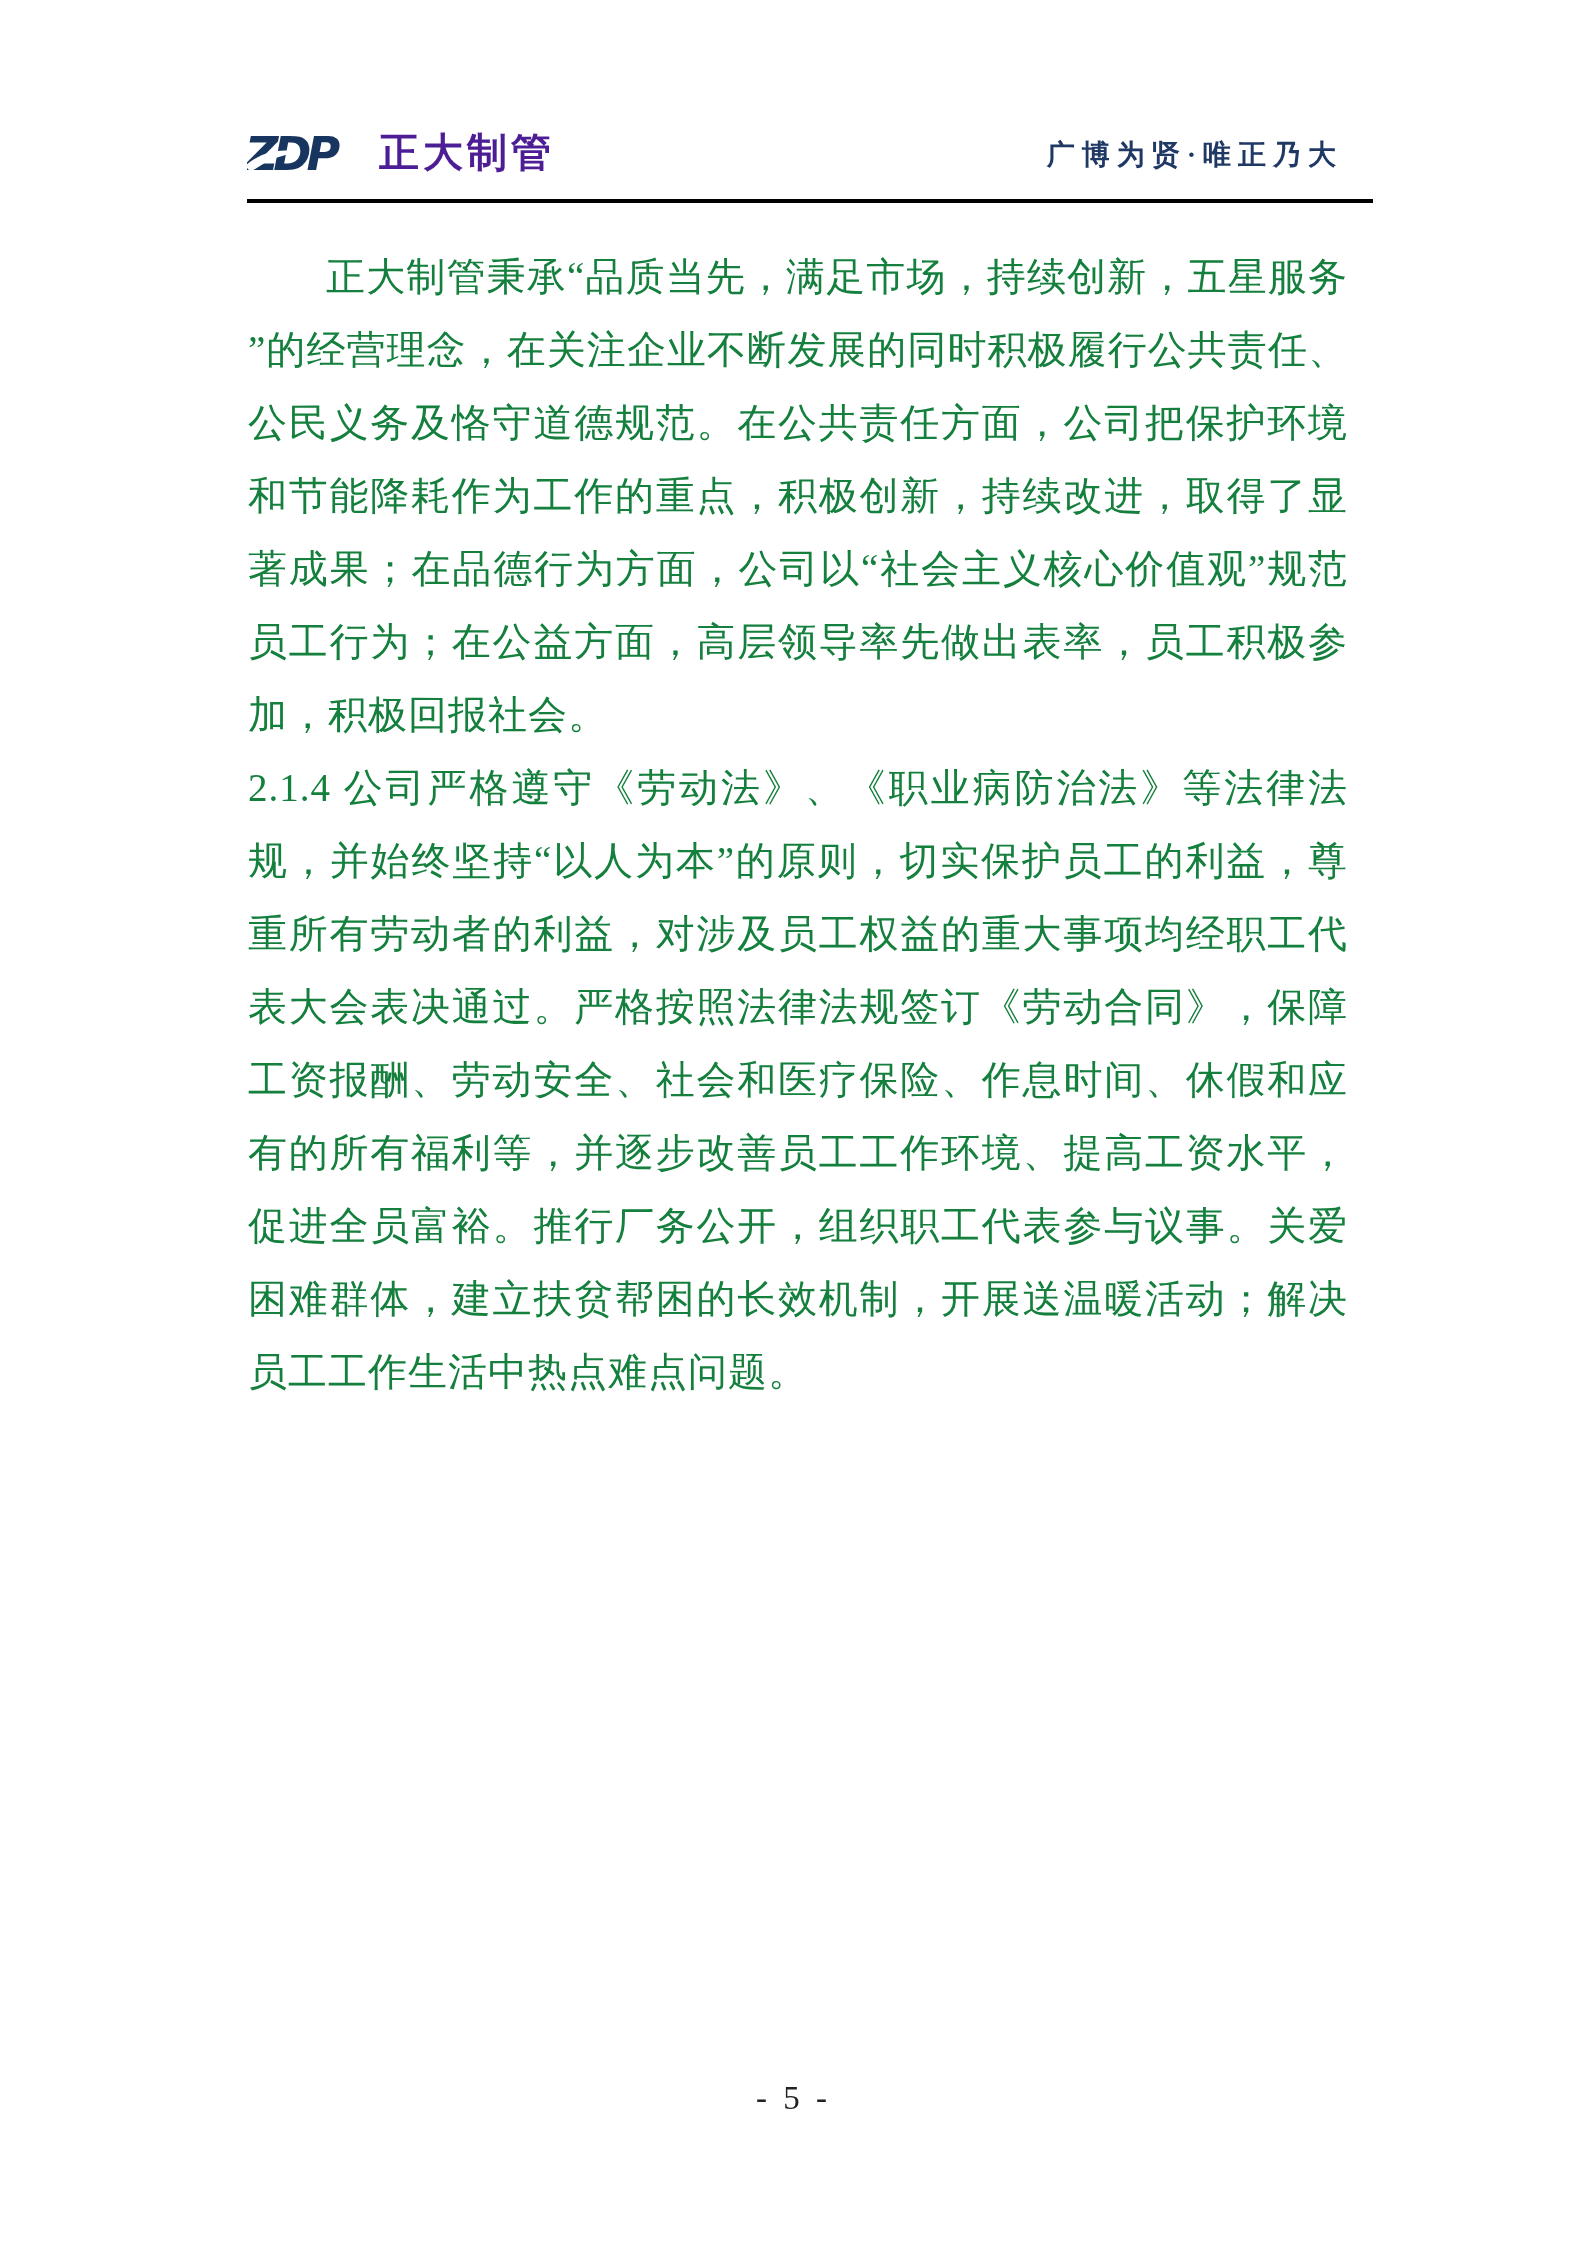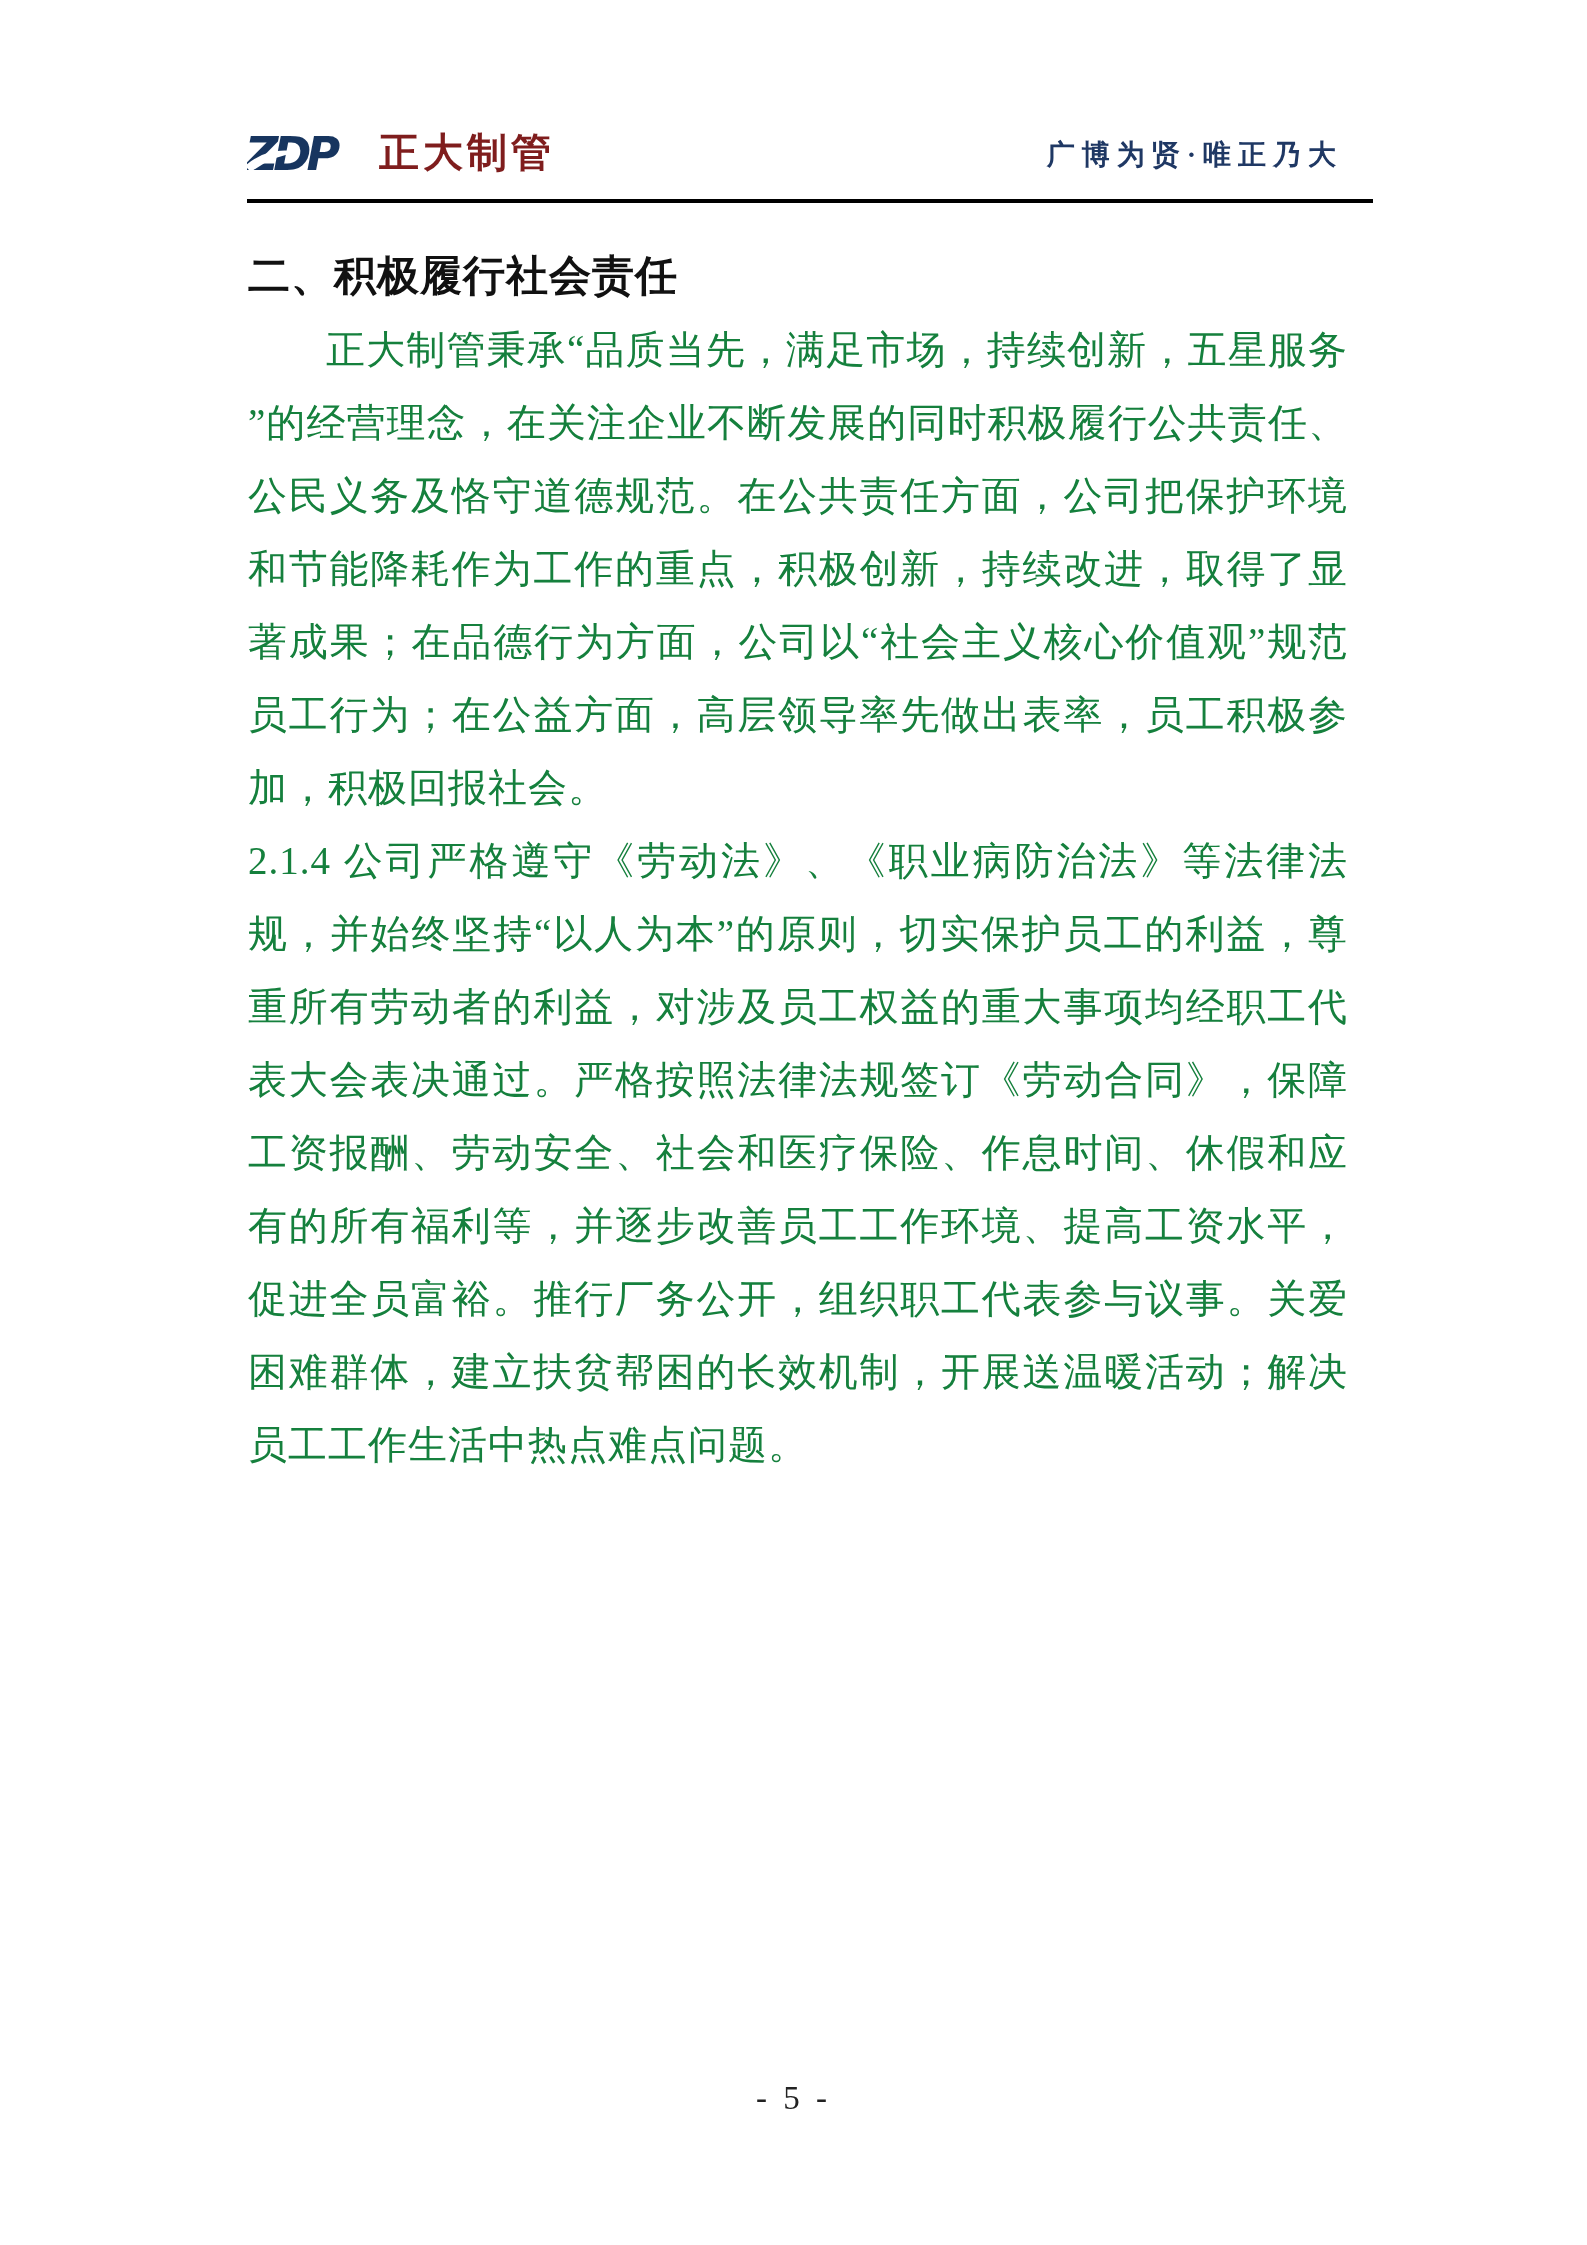--- a/index.html
+++ b/index.html
@@ -36,21 +36,21 @@
   }
   .logo-mark {
     display: block;
   }
   .logo-cn {
     font-family: "Liberation Sans", "DejaVu Sans", sans-serif;
     font-weight: bold;
     font-size: 40px;
     line-height: 40px;
     letter-spacing: 4px;
-    color: #7f1d1d;
+    color: #4c1d95;
     margin-left: 14px;
   }
   .motto {
     position: absolute;
     right: 30px;
     top: 136px;
     font-family: "Liberation Serif", "DejaVu Serif", serif;
     font-weight: 700;
     font-size: 28px;
     letter-spacing: 7px;
@@ -119,21 +119,20 @@
         <path d="M -2 36 Q 20 16 52 22 Q 24 26 4 42 Z" fill="#ffffff"></path>
       </svg>
       <span class="logo-cn">正大制管</span>
     </div>
     <div class="motto">广博为贤·唯正乃大</div>
   </div>
 
   <div class="header-rule"></div>
 
   <div class="content">
-    <h1 class="doc-title">二、积极履行社会责任</h1>
     <div>
         <p class="para indent">正大制管秉承“品质当先，满足市场，持续创新，五星服务　　”的经营理念，在关注企业不断发展的同时积极履行公共责任、公民义务及恪守道德规范。在公共责任方面，公司把保护环境和节能降耗作为工作的重点，积极创新，持续改进，取得了显著成果；在品德行为方面，公司以“社会主义核心价值观”规范员工行为；在公益方面，高层领导率先做出表率，员工积极参加，积极回报社会。</p>
         <p class="para">2.1.4 公司严格遵守《劳动法》、《职业病防治法》等法律法规，并始终坚持“以人为本”的原则，切实保护员工的利益，尊重所有劳动者的利益，对涉及员工权益的重大事项均经职工代表大会表决通过。严格按照法律法规签订《劳动合同》，保障工资报酬、劳动安全、社会和医疗保险、作息时间、休假和应有的所有福利等，并逐步改善员工工作环境、提高工资水平，促进全员富裕。推行厂务公开，组织职工代表参与议事。关爱困难群体，建立扶贫帮困的长效机制，开展送温暖活动；解决员工工作生活中热点难点问题。</p>
       </div>
   </div>
 
   <div class="footer">- 5 -</div>
 
 </div>
 

